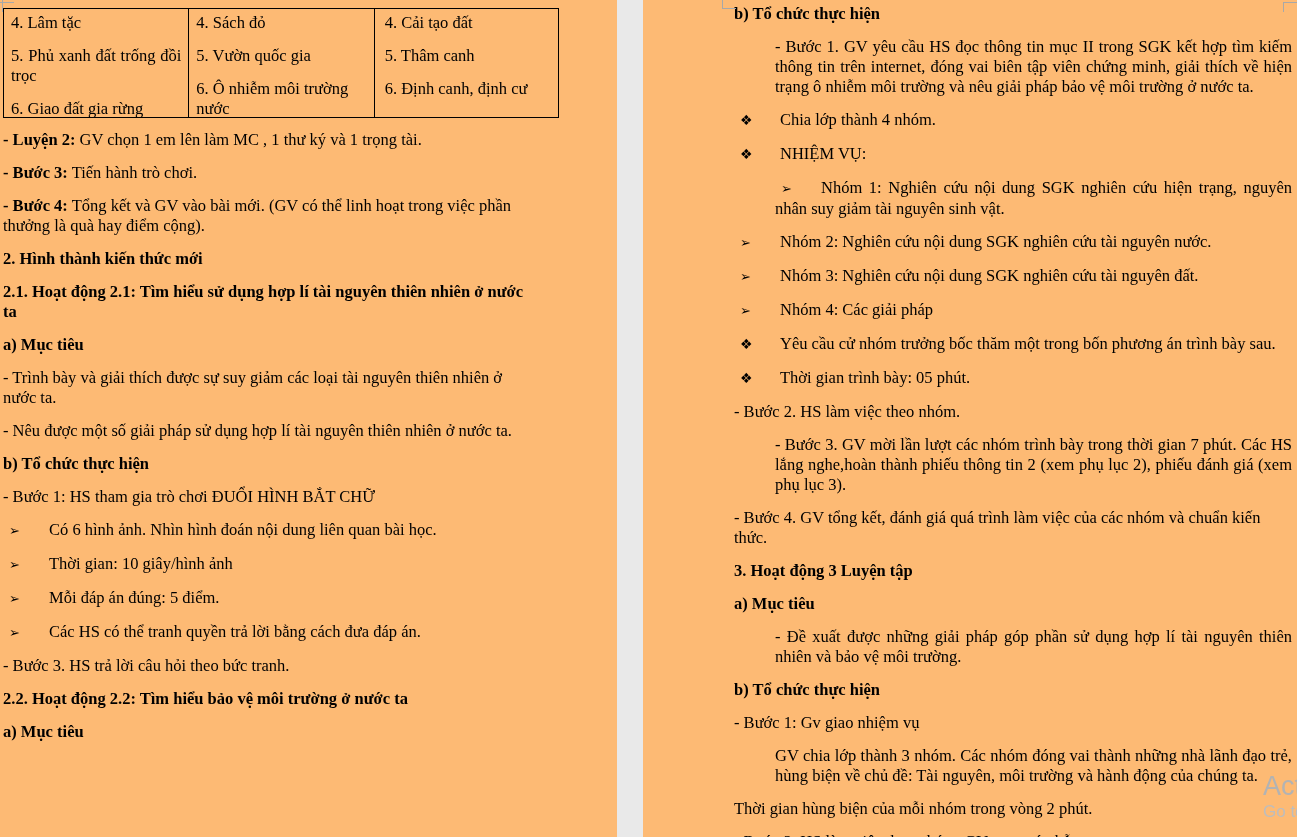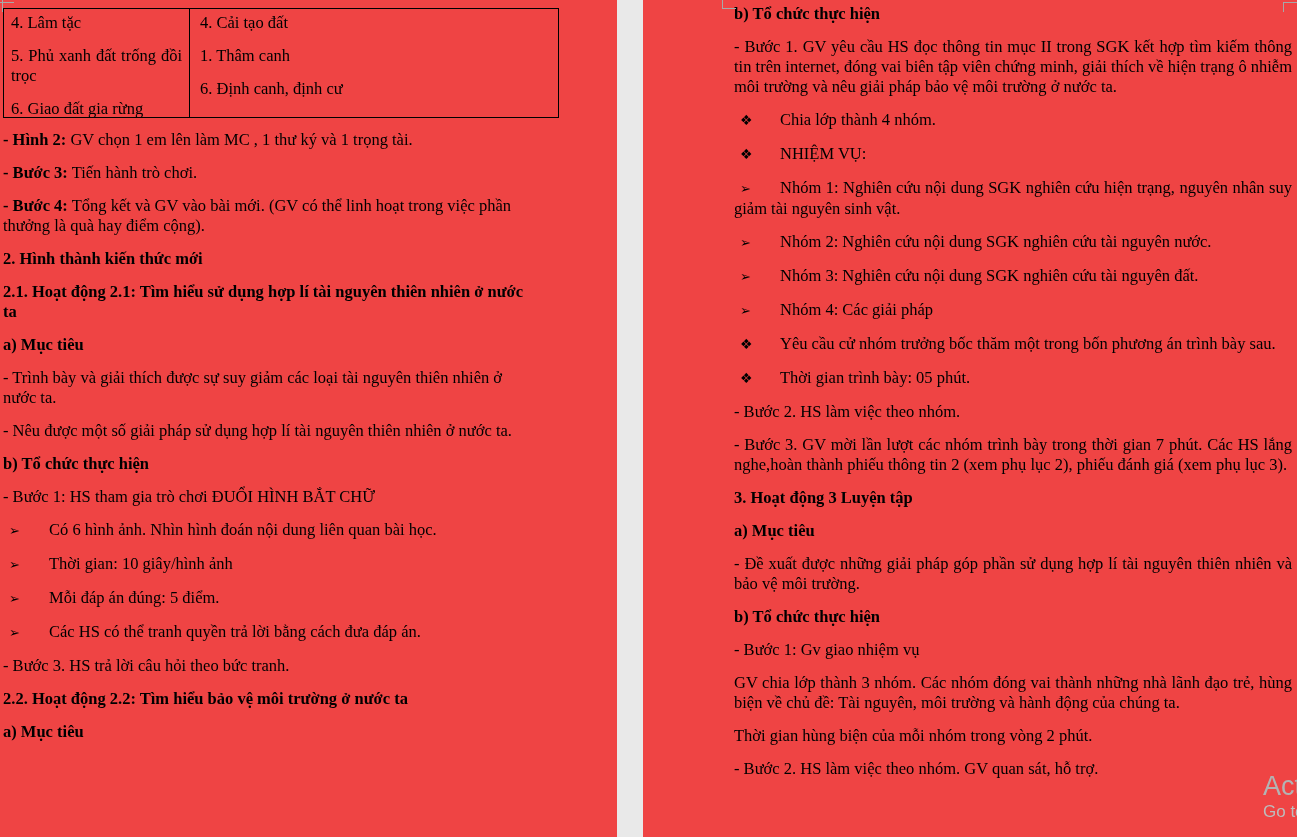--- a/index.html
+++ b/index.html
@@ -2,29 +2,29 @@
 <html><head>
 <meta charset="utf-8">
 <style>
   html,body{margin:0;padding:0;}
   body{
     width:1297px;height:837px;overflow:hidden;position:relative;
     background:#e9e9e9;
     font-family:"Liberation Serif","DejaVu Serif",serif;
     color:#000;
   }
-  .page{position:absolute;top:0;height:837px;background:#ef4444;}
+  .page{position:absolute;top:0;height:837px;background:#fdba74;}
   #page-left{left:0;width:617px;}
   #page-right{left:643px;width:654px;}
   .content{position:absolute;font-size:16.5px;line-height:20px;}
   #content-left{left:3px;top:8px;width:530px;}
   #content-right{left:91px;top:4px;width:558px;}
   .blk{margin:0 0 13px 0;}
   .blk.h{font-weight:bold;}
-  .blk.pj,.blk.baj{text-align:justify;}
+  .blk.pj,.blk.baj{text-align:justify;margin-left:41px;}
   .blk b{font-weight:bold;}
   .bullet{display:inline-block;width:46px;padding-left:6px;font-size:13px;box-sizing:border-box;vertical-align:baseline;}
   .bullet.d{font-size:14px;}
   
   .doc-table{display:flex;width:556px;height:110px;border:1px solid #000;box-sizing:border-box;margin-bottom:12px;overflow:hidden;}
   .doc-cell{box-sizing:border-box;padding:4px 7px 0 7px;overflow:hidden;}
   .doc-cell + .doc-cell{border-left:1px solid #000;}
   .doc-cell .cellp{margin:0 0 13px 0;line-height:20px;}
   .doc-cell.c0{width:185px;text-align:justify;}
   .doc-cell.c1{width:186px;}
@@ -41,28 +41,33 @@
 <body>
 
 <div class="page" id="page-left">
   <div class="content" id="content-left">
     <div class="doc-table" id="doc-table">
         <div class="doc-cell c0">
           <div class="cellp">4. Lâm tặc</div>
           <div class="cellp">5. Phủ xanh đất trống đồi trọc</div>
           <div class="cellp">6. Giao đất gia rừng</div>
         </div>
+        <div class="doc-cell c1">
+          <div class="cellp">4. Sách đỏ</div>
+          <div class="cellp">5. Vườn quốc gia</div>
+          <div class="cellp">6. Ô nhiễm môi trường nước</div>
+        </div>
         <div class="doc-cell c2">
           <div class="cellp">4. Cải tạo đất</div>
-          <div class="cellp">1. Thâm canh</div>
+          <div class="cellp">5. Thâm canh</div>
           <div class="cellp">6. Định canh, định cư</div>
         </div>
       </div>
     <div id="blocks-left">
-        <div class="blk p"><b>- Hình 2:</b> GV chọn 1 em lên làm MC , 1 thư ký và 1 trọng tài.</div>
+        <div class="blk p"><b>- Luyện 2:</b> GV chọn 1 em lên làm MC , 1 thư ký và 1 trọng tài.</div>
         <div class="blk p"><b>- Bước 3:</b> Tiến hành trò chơi.</div>
         <div class="blk p"><b>- Bước 4:</b> Tổng kết và GV vào bài mới. (GV có thể linh hoạt trong việc phần thưởng là quà hay điểm cộng).</div>
         <div class="blk h">2. Hình thành kiến thức mới</div>
         <div class="blk h">2.1. Hoạt động 2.1: Tìm hiểu sử dụng hợp lí tài nguyên thiên nhiên ở nước ta</div>
         <div class="blk h">a) Mục tiêu</div>
         <div class="blk p">- Trình bày và giải thích được sự suy giảm các loại tài nguyên thiên nhiên ở nước ta.</div>
         <div class="blk p">- Nêu được một số giải pháp sử dụng hợp lí tài nguyên thiên nhiên ở nước ta.</div>
         <div class="blk h">b) Tổ chức thực hiện</div>
         <div class="blk p">- Bước 1: HS tham gia trò chơi ĐUỔI HÌNH BẮT CHỮ</div>
         <div class="blk ba"><span class="bullet">➢</span>Có 6 hình ảnh. Nhìn hình đoán nội dung liên quan bài học.</div>
@@ -84,20 +89,21 @@
         <div class="blk bd"><span class="bullet d">❖</span>Chia lớp thành 4 nhóm.</div>
         <div class="blk bd"><span class="bullet d">❖</span>NHIỆM VỤ:</div>
         <div class="blk baj"><span class="bullet">➢</span>Nhóm 1: Nghiên cứu nội dung SGK nghiên cứu hiện trạng, nguyên nhân suy giảm tài nguyên sinh vật.</div>
         <div class="blk ba"><span class="bullet">➢</span>Nhóm 2: Nghiên cứu nội dung SGK nghiên cứu tài nguyên nước.</div>
         <div class="blk ba"><span class="bullet">➢</span>Nhóm 3: Nghiên cứu nội dung SGK nghiên cứu tài nguyên đất.</div>
         <div class="blk ba"><span class="bullet">➢</span>Nhóm 4: Các giải pháp</div>
         <div class="blk bd"><span class="bullet d">❖</span>Yêu cầu cử nhóm trưởng bốc thăm một trong bốn phương án trình bày sau.</div>
         <div class="blk bd"><span class="bullet d">❖</span>Thời gian trình bày: 05 phút.</div>
         <div class="blk p">- Bước 2. HS làm việc theo nhóm.</div>
         <div class="blk pj">- Bước 3. GV mời lần lượt các nhóm trình bày trong thời gian 7 phút. Các HS lắng nghe,hoàn thành phiếu thông tin 2 (xem phụ lục 2), phiếu đánh giá (xem phụ lục 3).</div>
+        <div class="blk p">- Bước 4. GV tổng kết, đánh giá quá trình làm việc của các nhóm và chuẩn kiến thức.</div>
         <div class="blk h">3. Hoạt động 3 Luyện tập</div>
         <div class="blk h">a) Mục tiêu</div>
         <div class="blk pj">- Đề xuất được những giải pháp góp phần sử dụng hợp lí tài nguyên thiên nhiên và bảo vệ môi trường.</div>
         <div class="blk h">b) Tổ chức thực hiện</div>
         <div class="blk p">- Bước 1: Gv giao nhiệm vụ</div>
         <div class="blk pj">GV chia lớp thành 3 nhóm. Các nhóm đóng vai thành những nhà lãnh đạo trẻ, hùng biện về chủ đề: Tài nguyên, môi trường và hành động của chúng ta.</div>
         <div class="blk p">Thời gian hùng biện của mỗi nhóm trong vòng 2 phút.</div>
         <div class="blk p">- Bước 2. HS làm việc theo nhóm. GV quan sát, hỗ trợ.</div>
       </div>
   </div>

